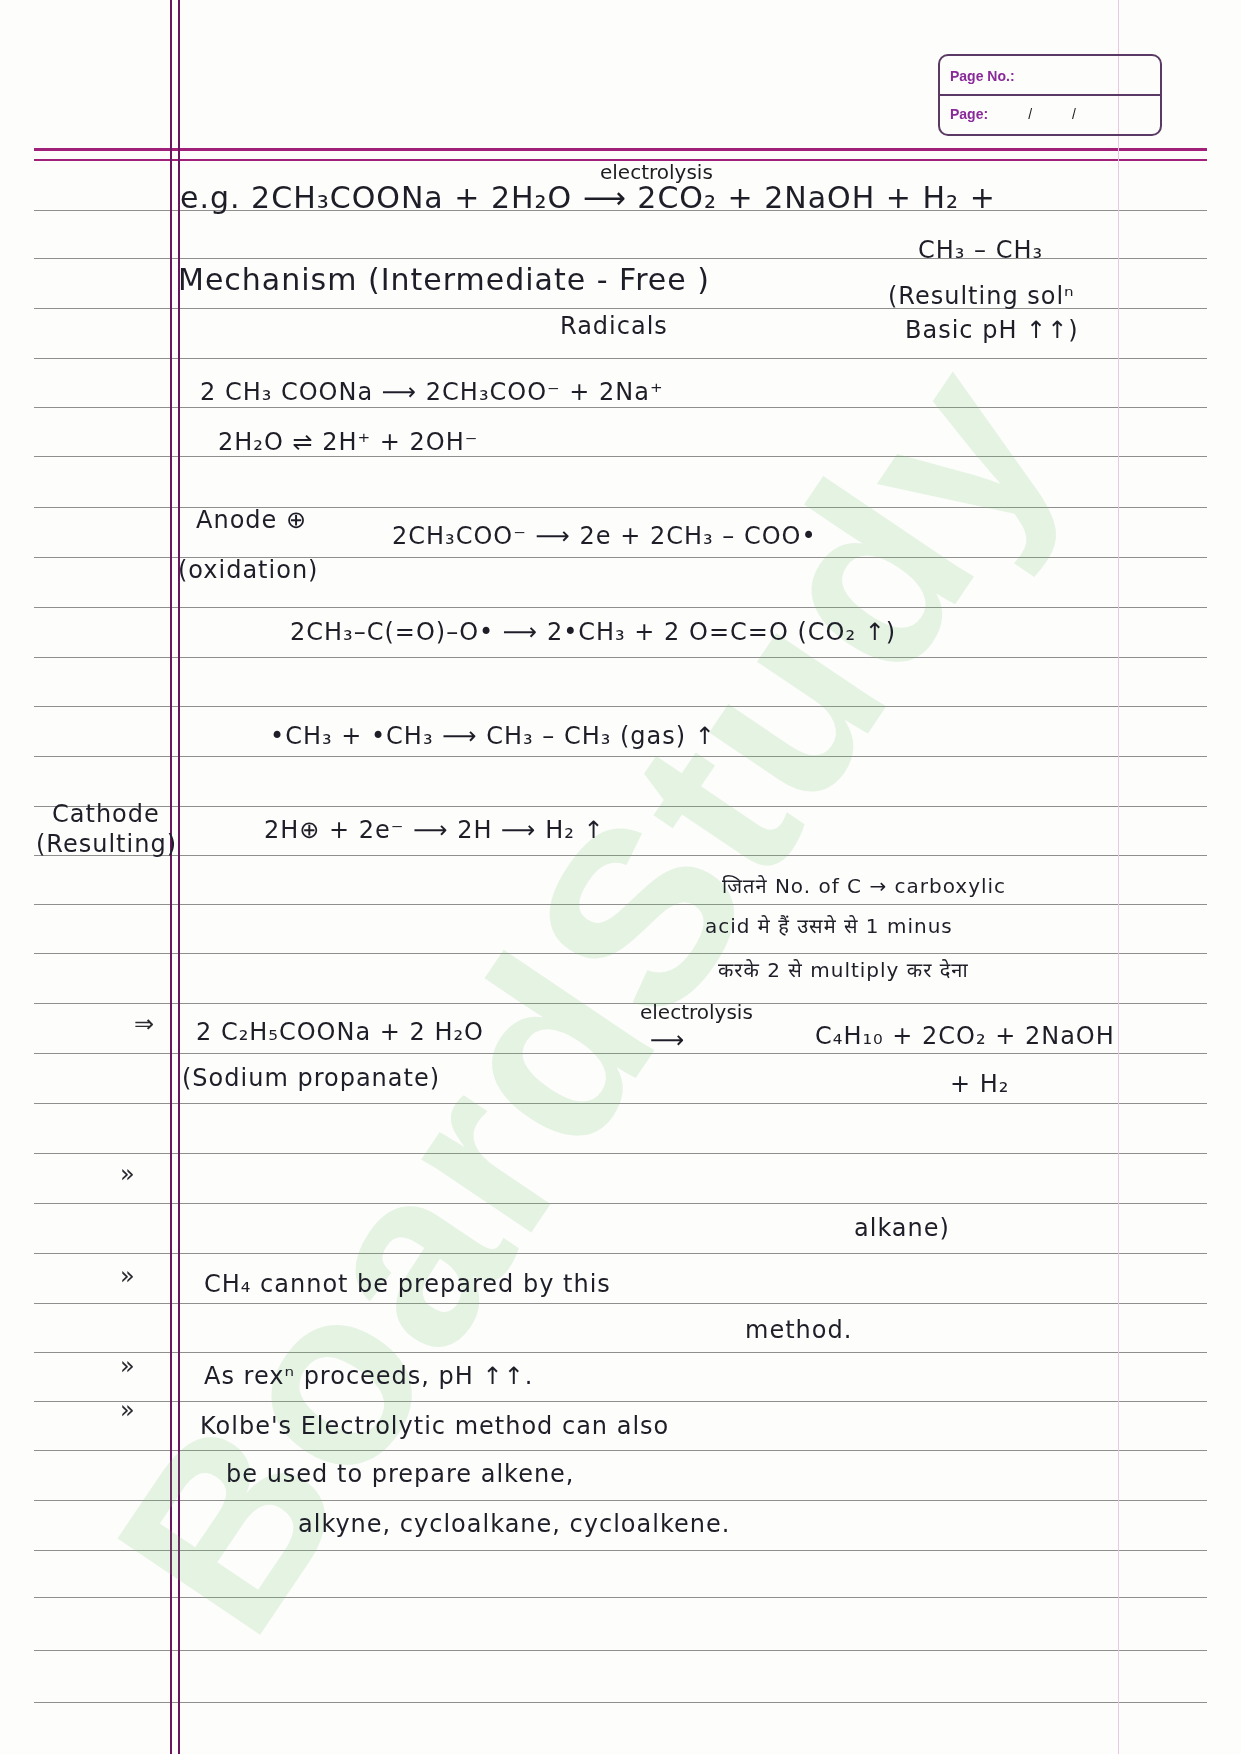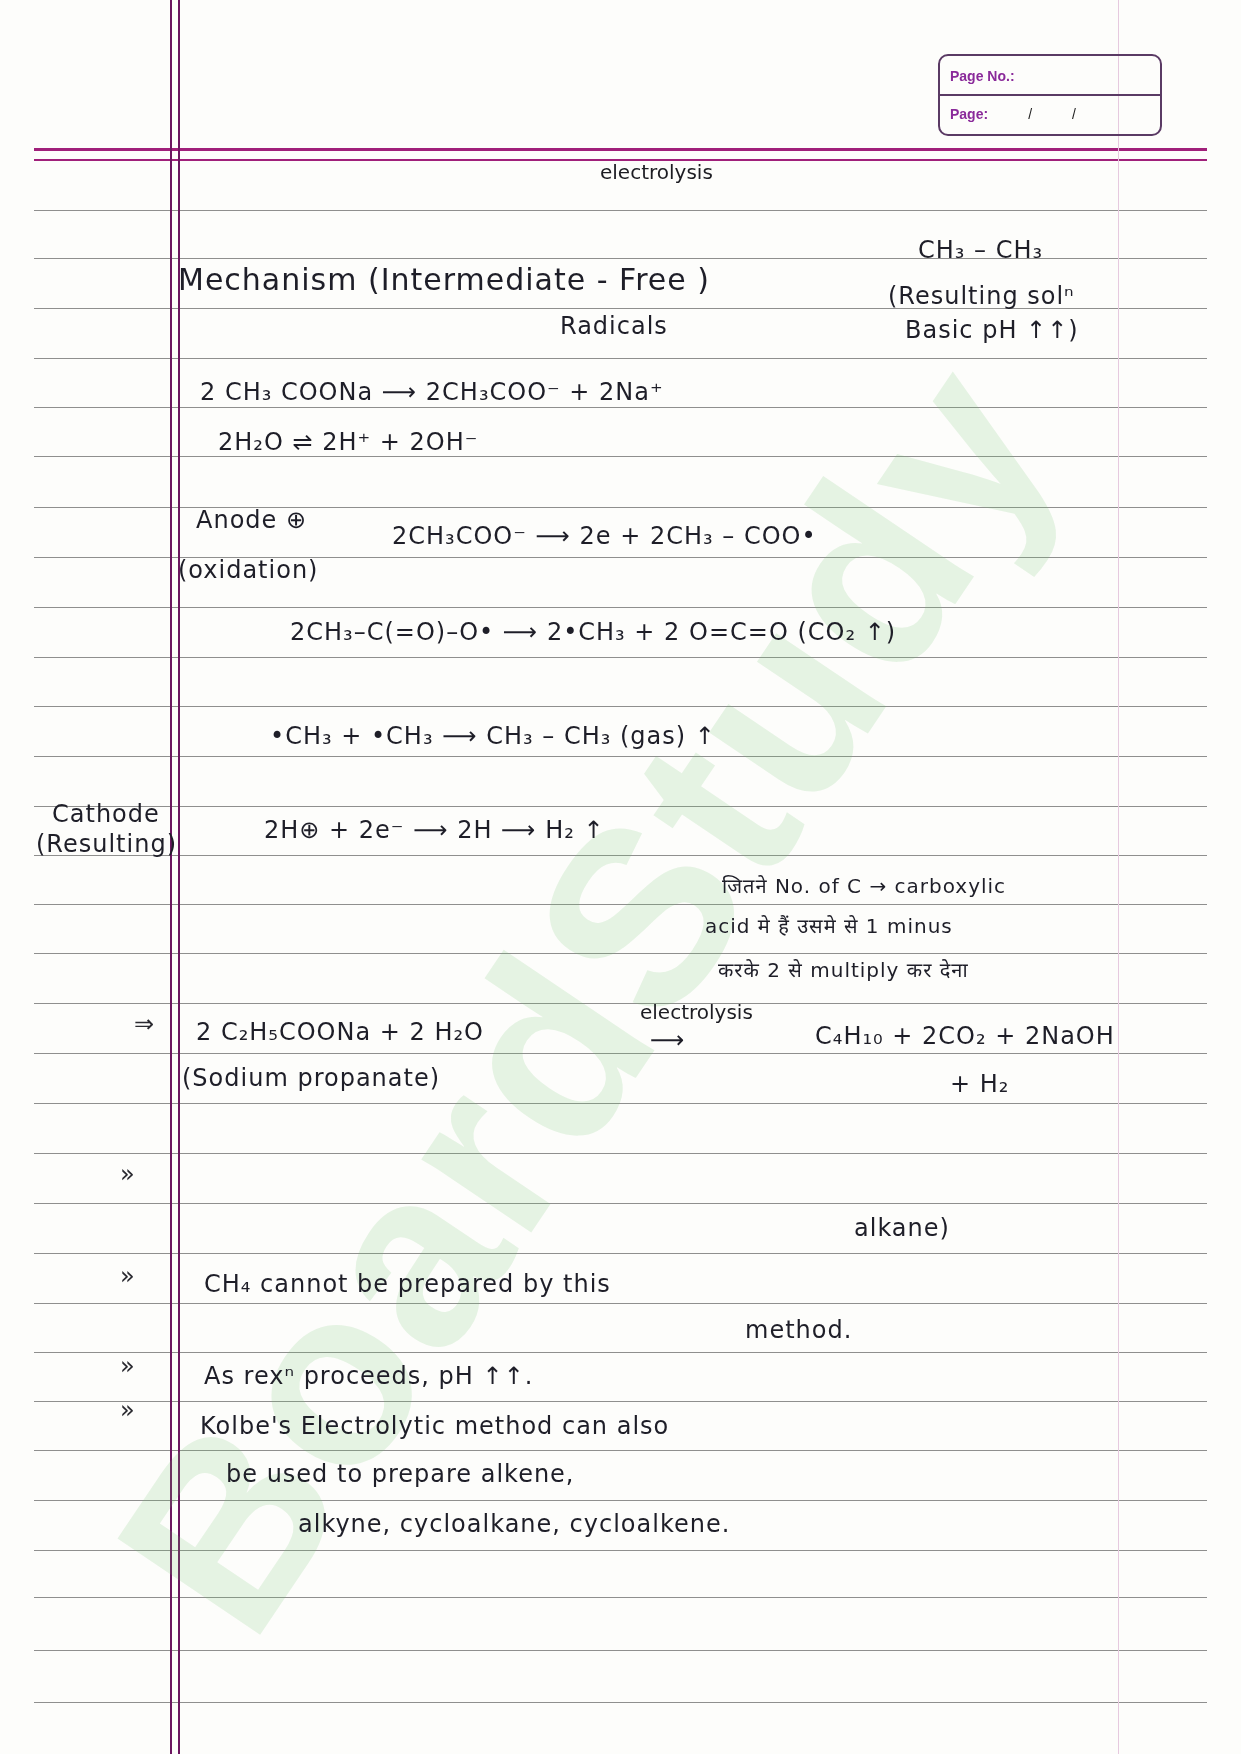--- a/index.html
+++ b/index.html
@@ -105,20 +105,25 @@
     </div>
     <div class="divider"></div>
     <div class="row row2">
       <span>Page:</span>
       <span class="slash">/</span>
       <span class="slash2">/</span>
     </div>
   </div>
 
   <div class="arrowlabel" style="left:600px; top:160px;">electrolysis</div>
+  <div class="hw" style="left:180px; top:180px;">
+    <span>e.g. 2CH₃COONa + 2H₂O</span>
+    <span> ⟶ </span>
+    <span>2CO₂ + 2NaOH + H₂ +</span>
+  </div>
   <div class="hw sm" style="left:918px; top:236px;">CH₃ – CH₃</div>
   <div class="hw sm" style="left:888px; top:282px;">(Resulting solⁿ</div>
   <div class="hw sm" style="left:905px; top:316px;">Basic pH ↑↑)</div>
 
   <div class="hw" style="left:178px; top:262px;">Mechanism (Intermediate - Free )</div>
   <div class="hw sm" style="left:560px; top:312px;">Radicals</div>
 
   <div class="hw sm" style="left:200px; top:378px;">2 CH₃ COONa ⟶ 2CH₃COO⁻ + 2Na⁺</div>
   <div class="hw sm" style="left:218px; top:428px;">2H₂O ⇌ 2H⁺ + 2OH⁻</div>
 

